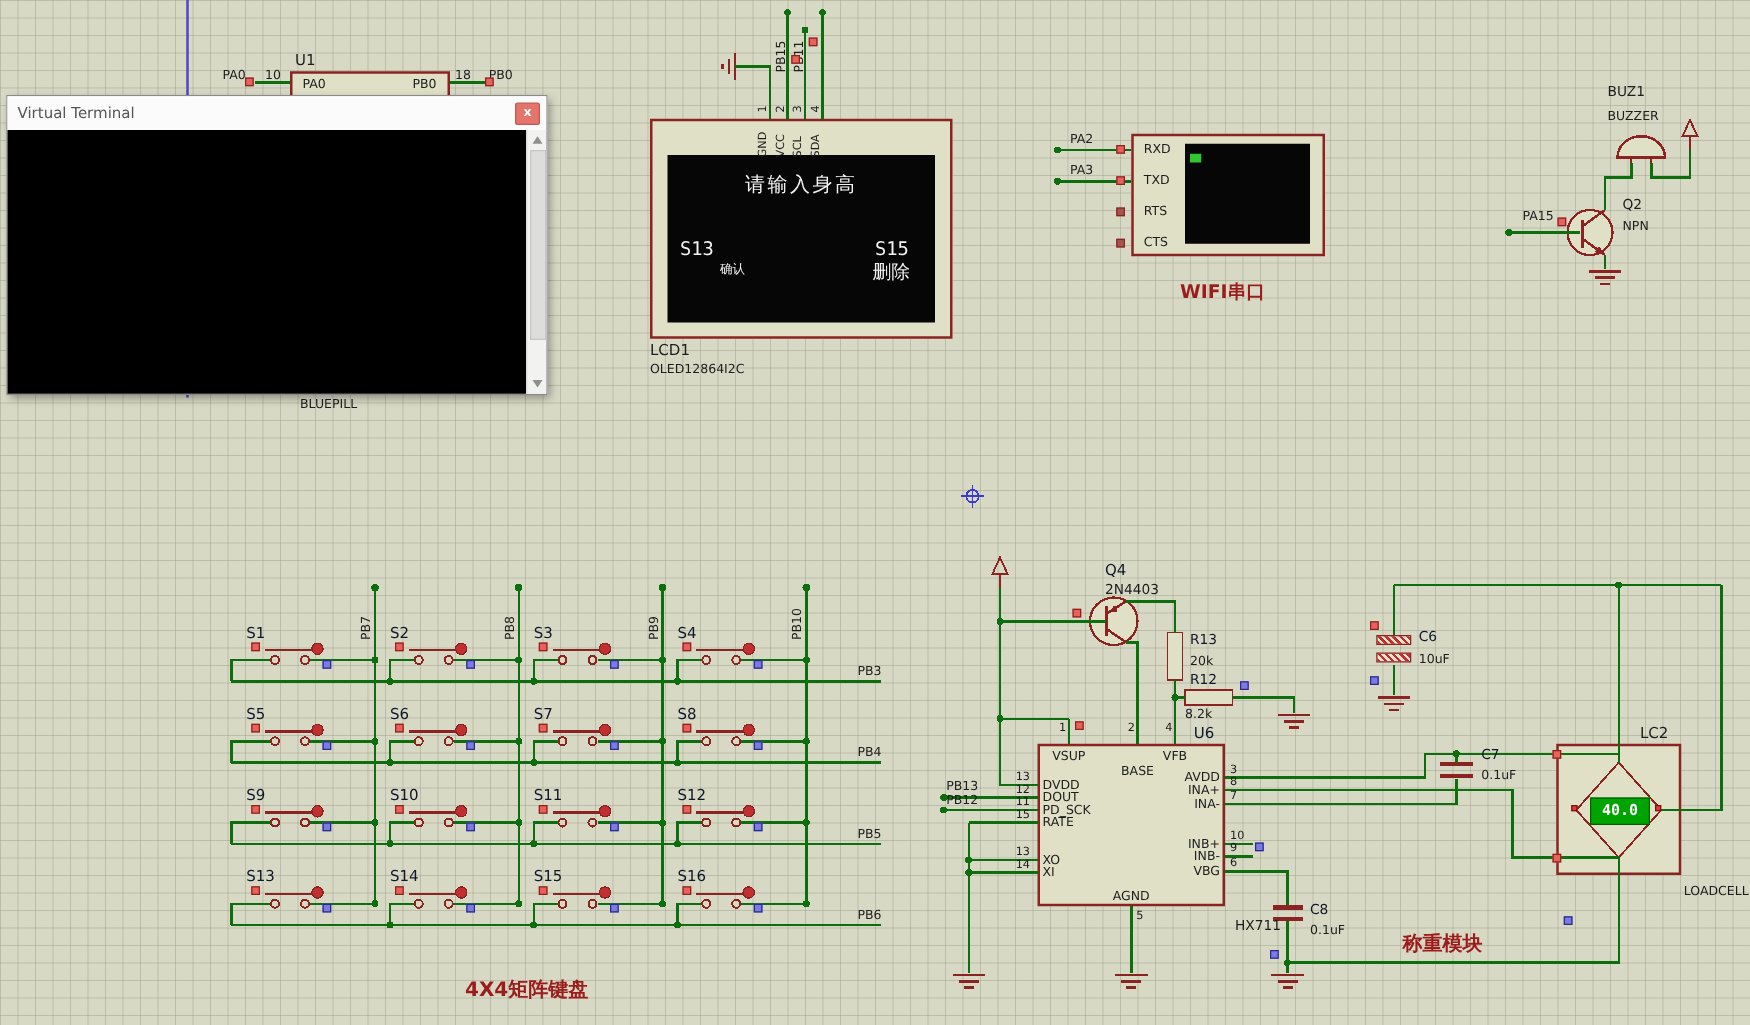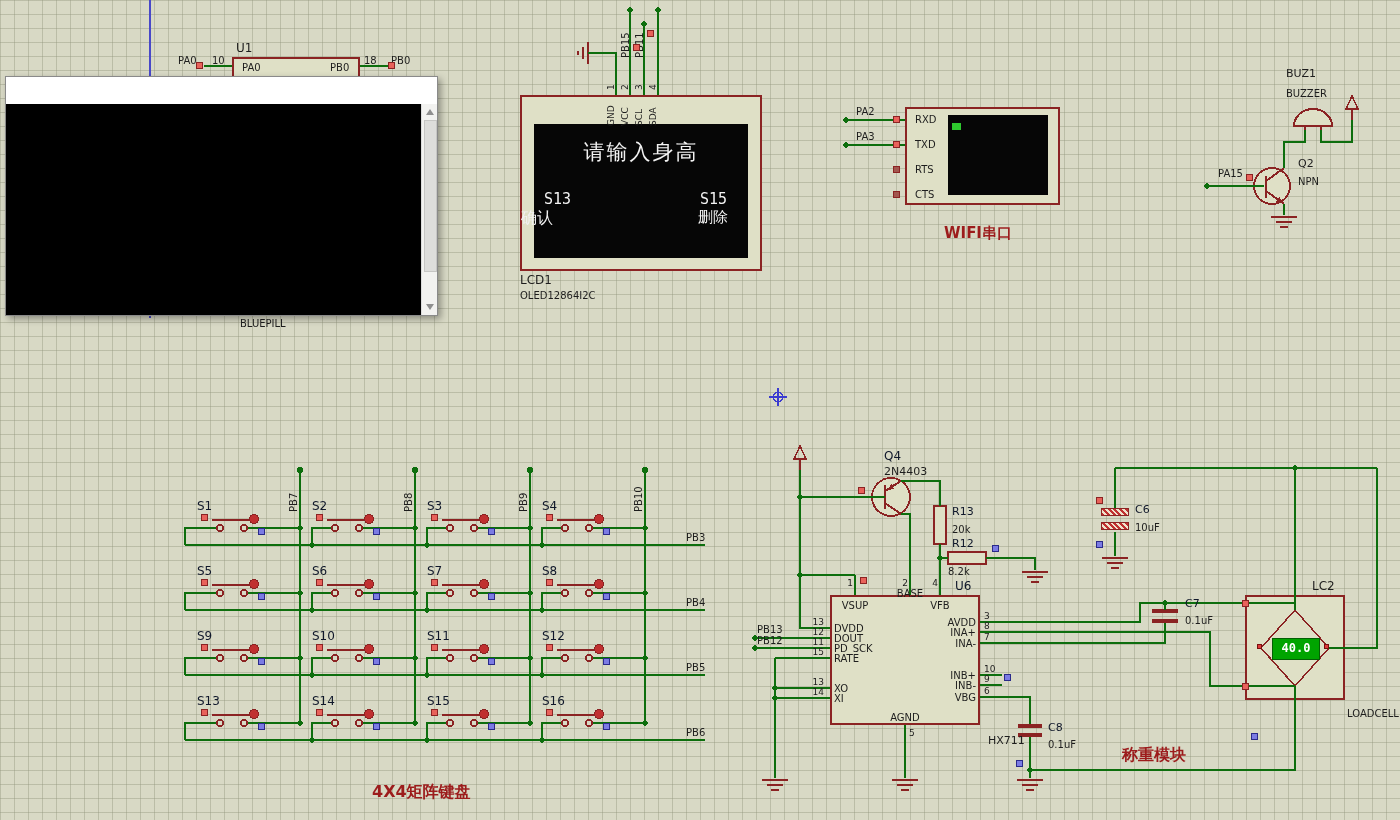--- a/index.html
+++ b/index.html
@@ -252,24 +252,24 @@
       <circle cx="542" cy="740" r="2.8"></circle>
   </g>
 
   <g stroke="#3b3bd0" stroke-width="1.5" fill="none">
     <circle cx="778" cy="397" r="5"></circle>
     <path d="M769 397 H787 M778 388 V406"></path>
   </g>
 </svg>
 
 <div class="blk" style="left:534px;top:124px;width:214px;height:134px"></div>
-<div class="wtxt" style="left:534px;top:138px;width:214px;text-align:center;font-size:21px;letter-spacing:2px">请输入身高</div>
+<div class="wtxt" style="left:534px;top:138px;width:214px;text-align:center;font-size:16px;letter-spacing:2px">请输入身高</div>
 <div class="wtxt" style="left:544px;top:190px;font-size:15px">S13</div>
 <div class="wtxt" style="left:700px;top:190px;font-size:15px">S15</div>
-<div class="wtxt" style="left:521px;top:208px;font-size:16px">确认</div>
+<div class="wtxt" style="left:576px;top:208px;font-size:10px">确认</div>
 <div class="wtxt" style="left:698px;top:208px;font-size:15px">删除</div>
 
 <div class="blk" style="left:948px;top:115px;width:100px;height:80px"></div>
 <div class="gsq" style="left:952px;top:123px;width:9px;height:7px"></div>
 
 <div class="lc2disp">40.0</div>
 <div class="sq n" style="left:1257px;top:644px"></div>
 <div class="sq n" style="left:1324px;top:644px"></div>
 
 <div class="lbl s12" style="left:236px;top:42px">U1</div>
@@ -427,21 +427,21 @@
 <div class="lbl ref" style="left:1185px;top:598px">C7</div>
 <div class="lbl s10" style="left:1185px;top:615px">0.1uF</div>
 <div class="lbl ref" style="left:1048px;top:722px">C8</div>
 <div class="lbl s10" style="left:1048px;top:739px">0.1uF</div>
 <div class="sq b" style="left:1016px;top:760px"></div>
 
 <div class="lbl s12 ref" style="left:955px;top:580px">U6</div>
 <div class="lbl" style="left:988px;top:735px">HX711</div>
 
 <div class="lbl s10 ctr" style="left:838px;top:600px;width:34px">VSUP</div>
-<div class="lbl s10 ctr" style="left:893px;top:588px;width:34px">BASE</div>
+<div class="lbl s10 ctr" style="left:893px;top:612px;width:34px">BASE</div>
 <div class="lbl s10 ctr" style="left:925px;top:600px;width:30px">VFB</div>
 <div class="lbl s10" style="left:834px;top:623px">DVDD</div>
 <div class="lbl s10" style="left:834px;top:633px">DOUT</div>
 <div class="lbl s10" style="left:834px;top:643px">PD_SCK</div>
 <div class="lbl s10" style="left:834px;top:653px">RATE</div>
 <div class="lbl s10" style="left:834px;top:683px">XO</div>
 <div class="lbl s10" style="left:834px;top:693px">XI</div>
 <div class="lbl s10 rt" style="left:920px;top:617px;width:56px">AVDD</div>
 <div class="lbl s10 rt" style="left:920px;top:627px;width:56px">INA+</div>
 <div class="lbl s10 rt" style="left:920px;top:638px;width:56px">INA-</div>
@@ -474,19 +474,23 @@
 
 <div class="lbl s12" style="left:1312px;top:580px">LC2</div>
 <div class="lbl s10" style="left:1347px;top:708px">LOADCELL</div>
 <div class="sq" style="left:1242px;top:600px"></div>
 <div class="sq" style="left:1242px;top:683px"></div>
 <div class="sq b" style="left:1251px;top:733px"></div>
 
 <div class="cnT" style="left:1122px;top:745px">称重模块</div>
 
 <div class="term">
+  <div class="tbar">
+    <span class="ttitle">Virtual Terminal</span>
+    <div class="tclose">x</div>
+  </div>
   <div class="tscreen"></div>
   <div class="tscroll">
     <div class="tri up"></div>
     <div class="thumb"></div>
     <div class="tri down"></div>
   </div>
 </div>
 
 </body></html>

